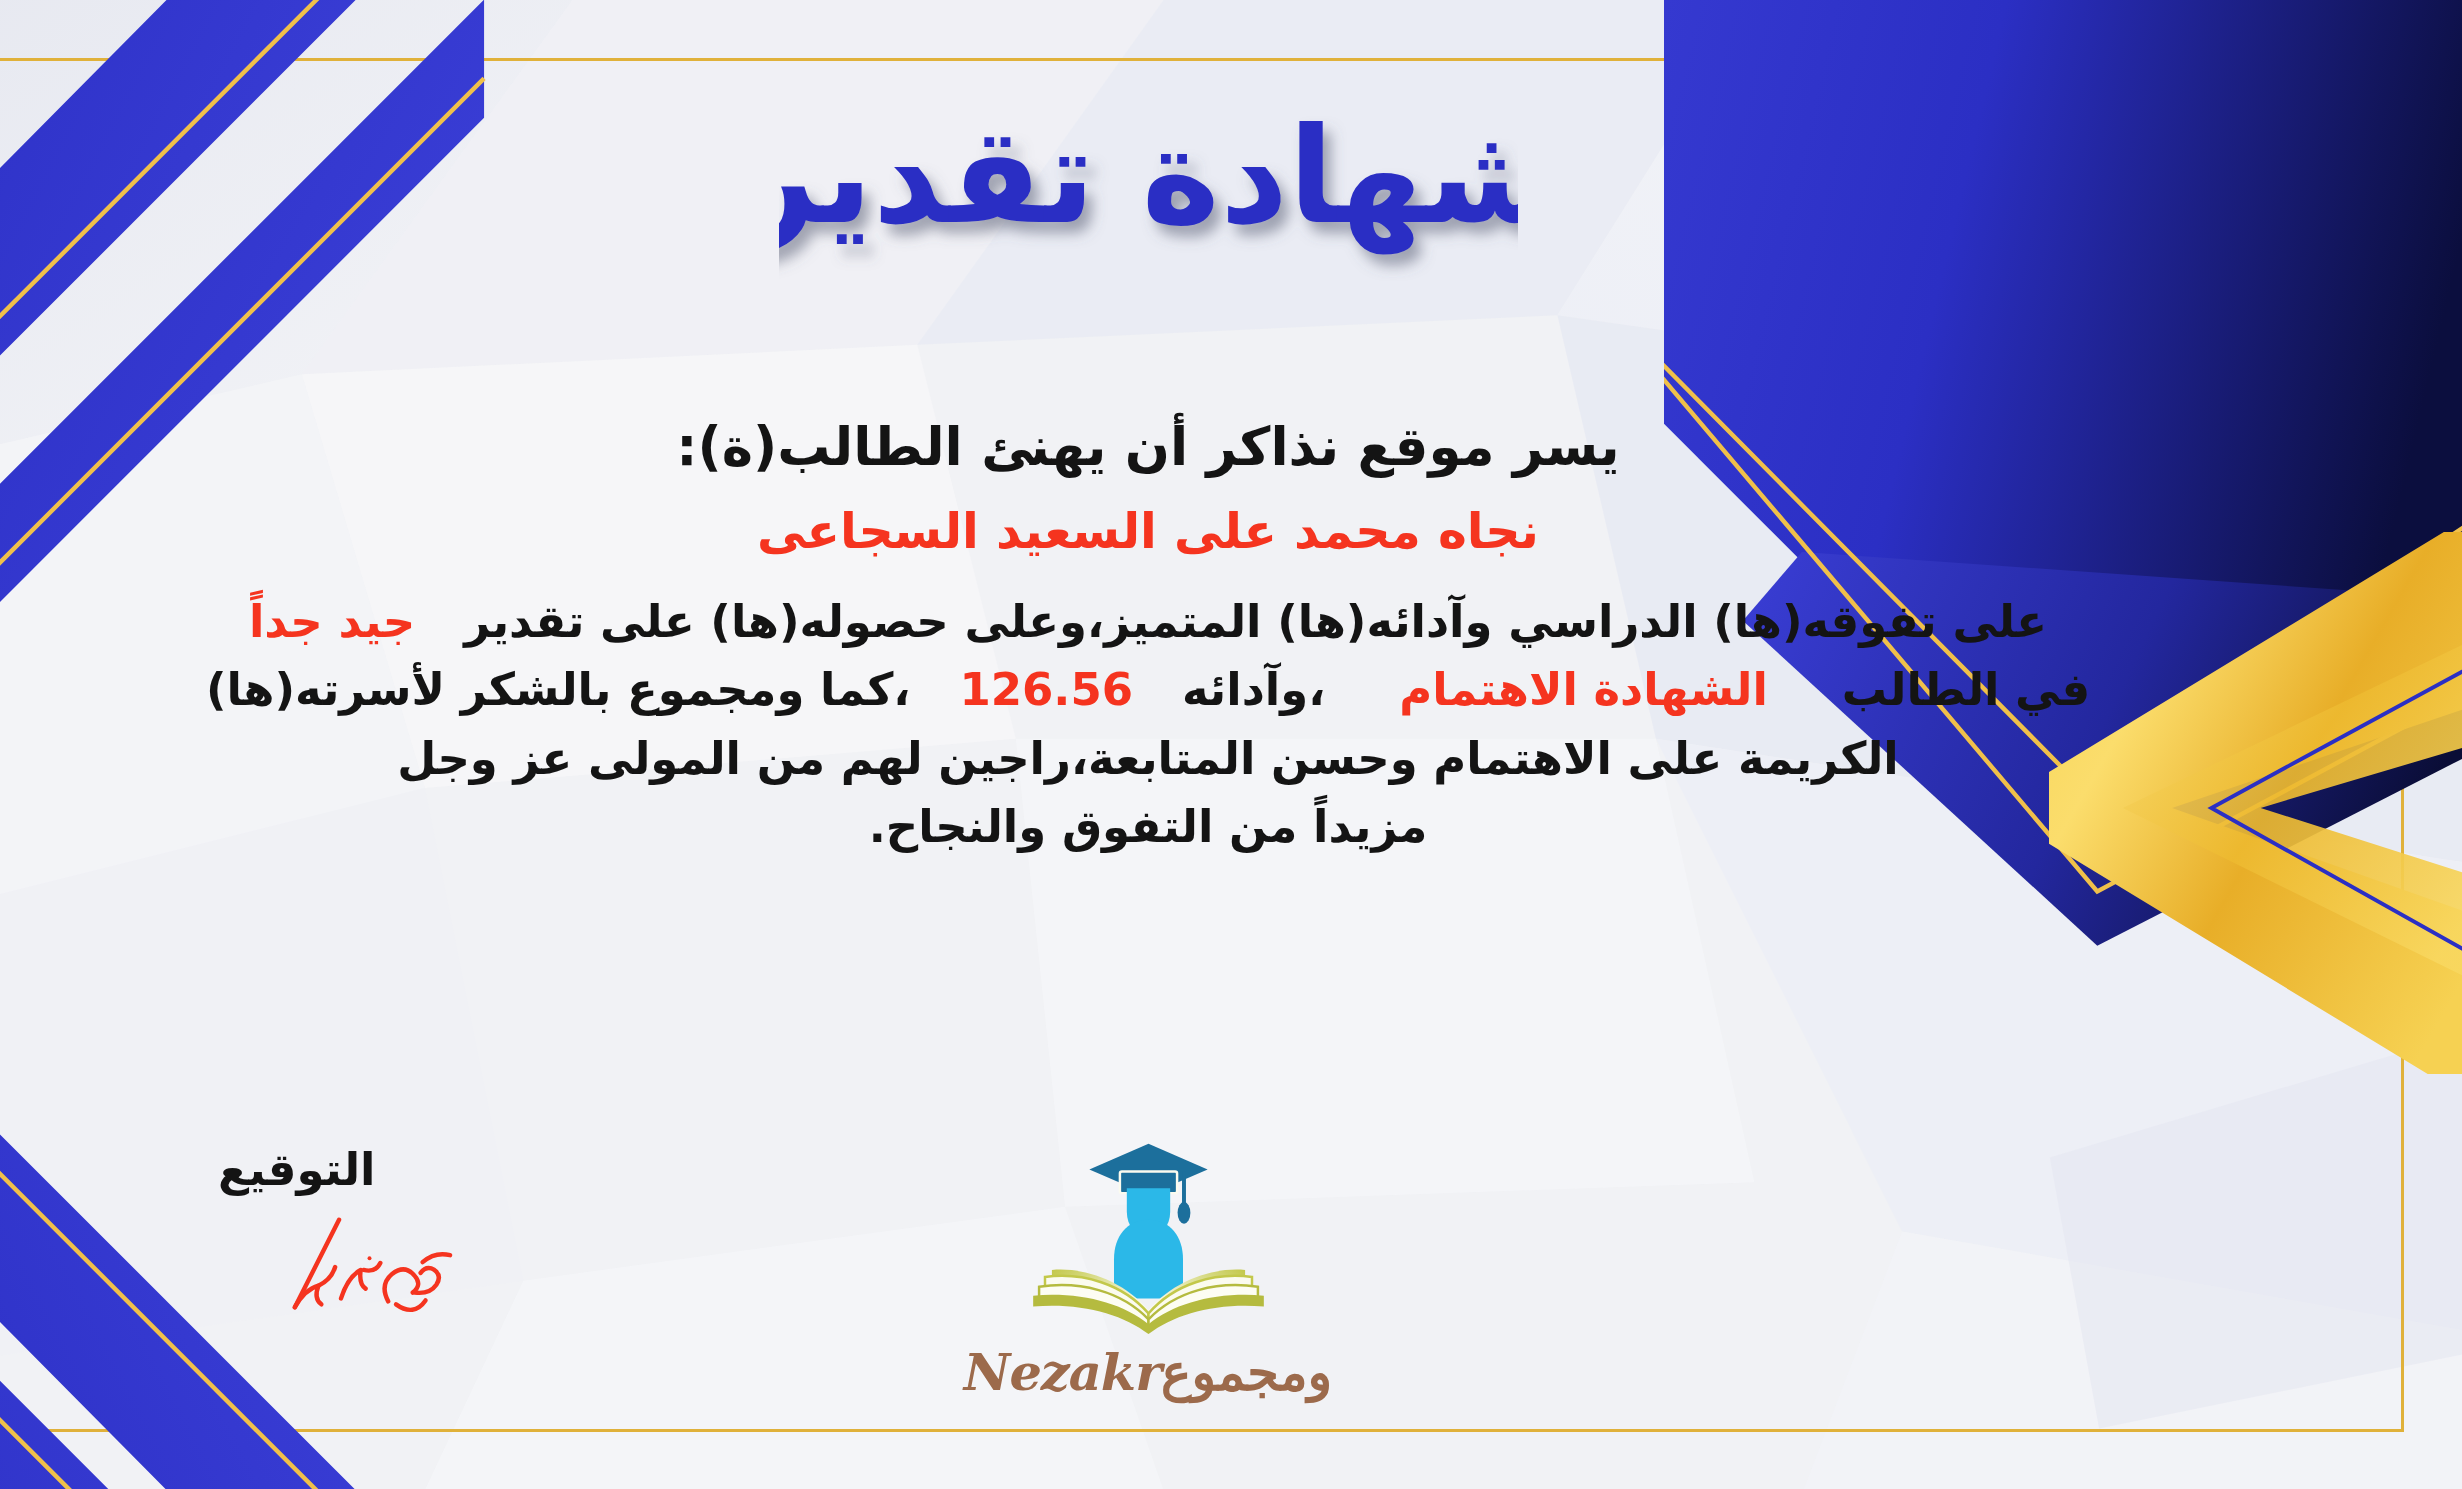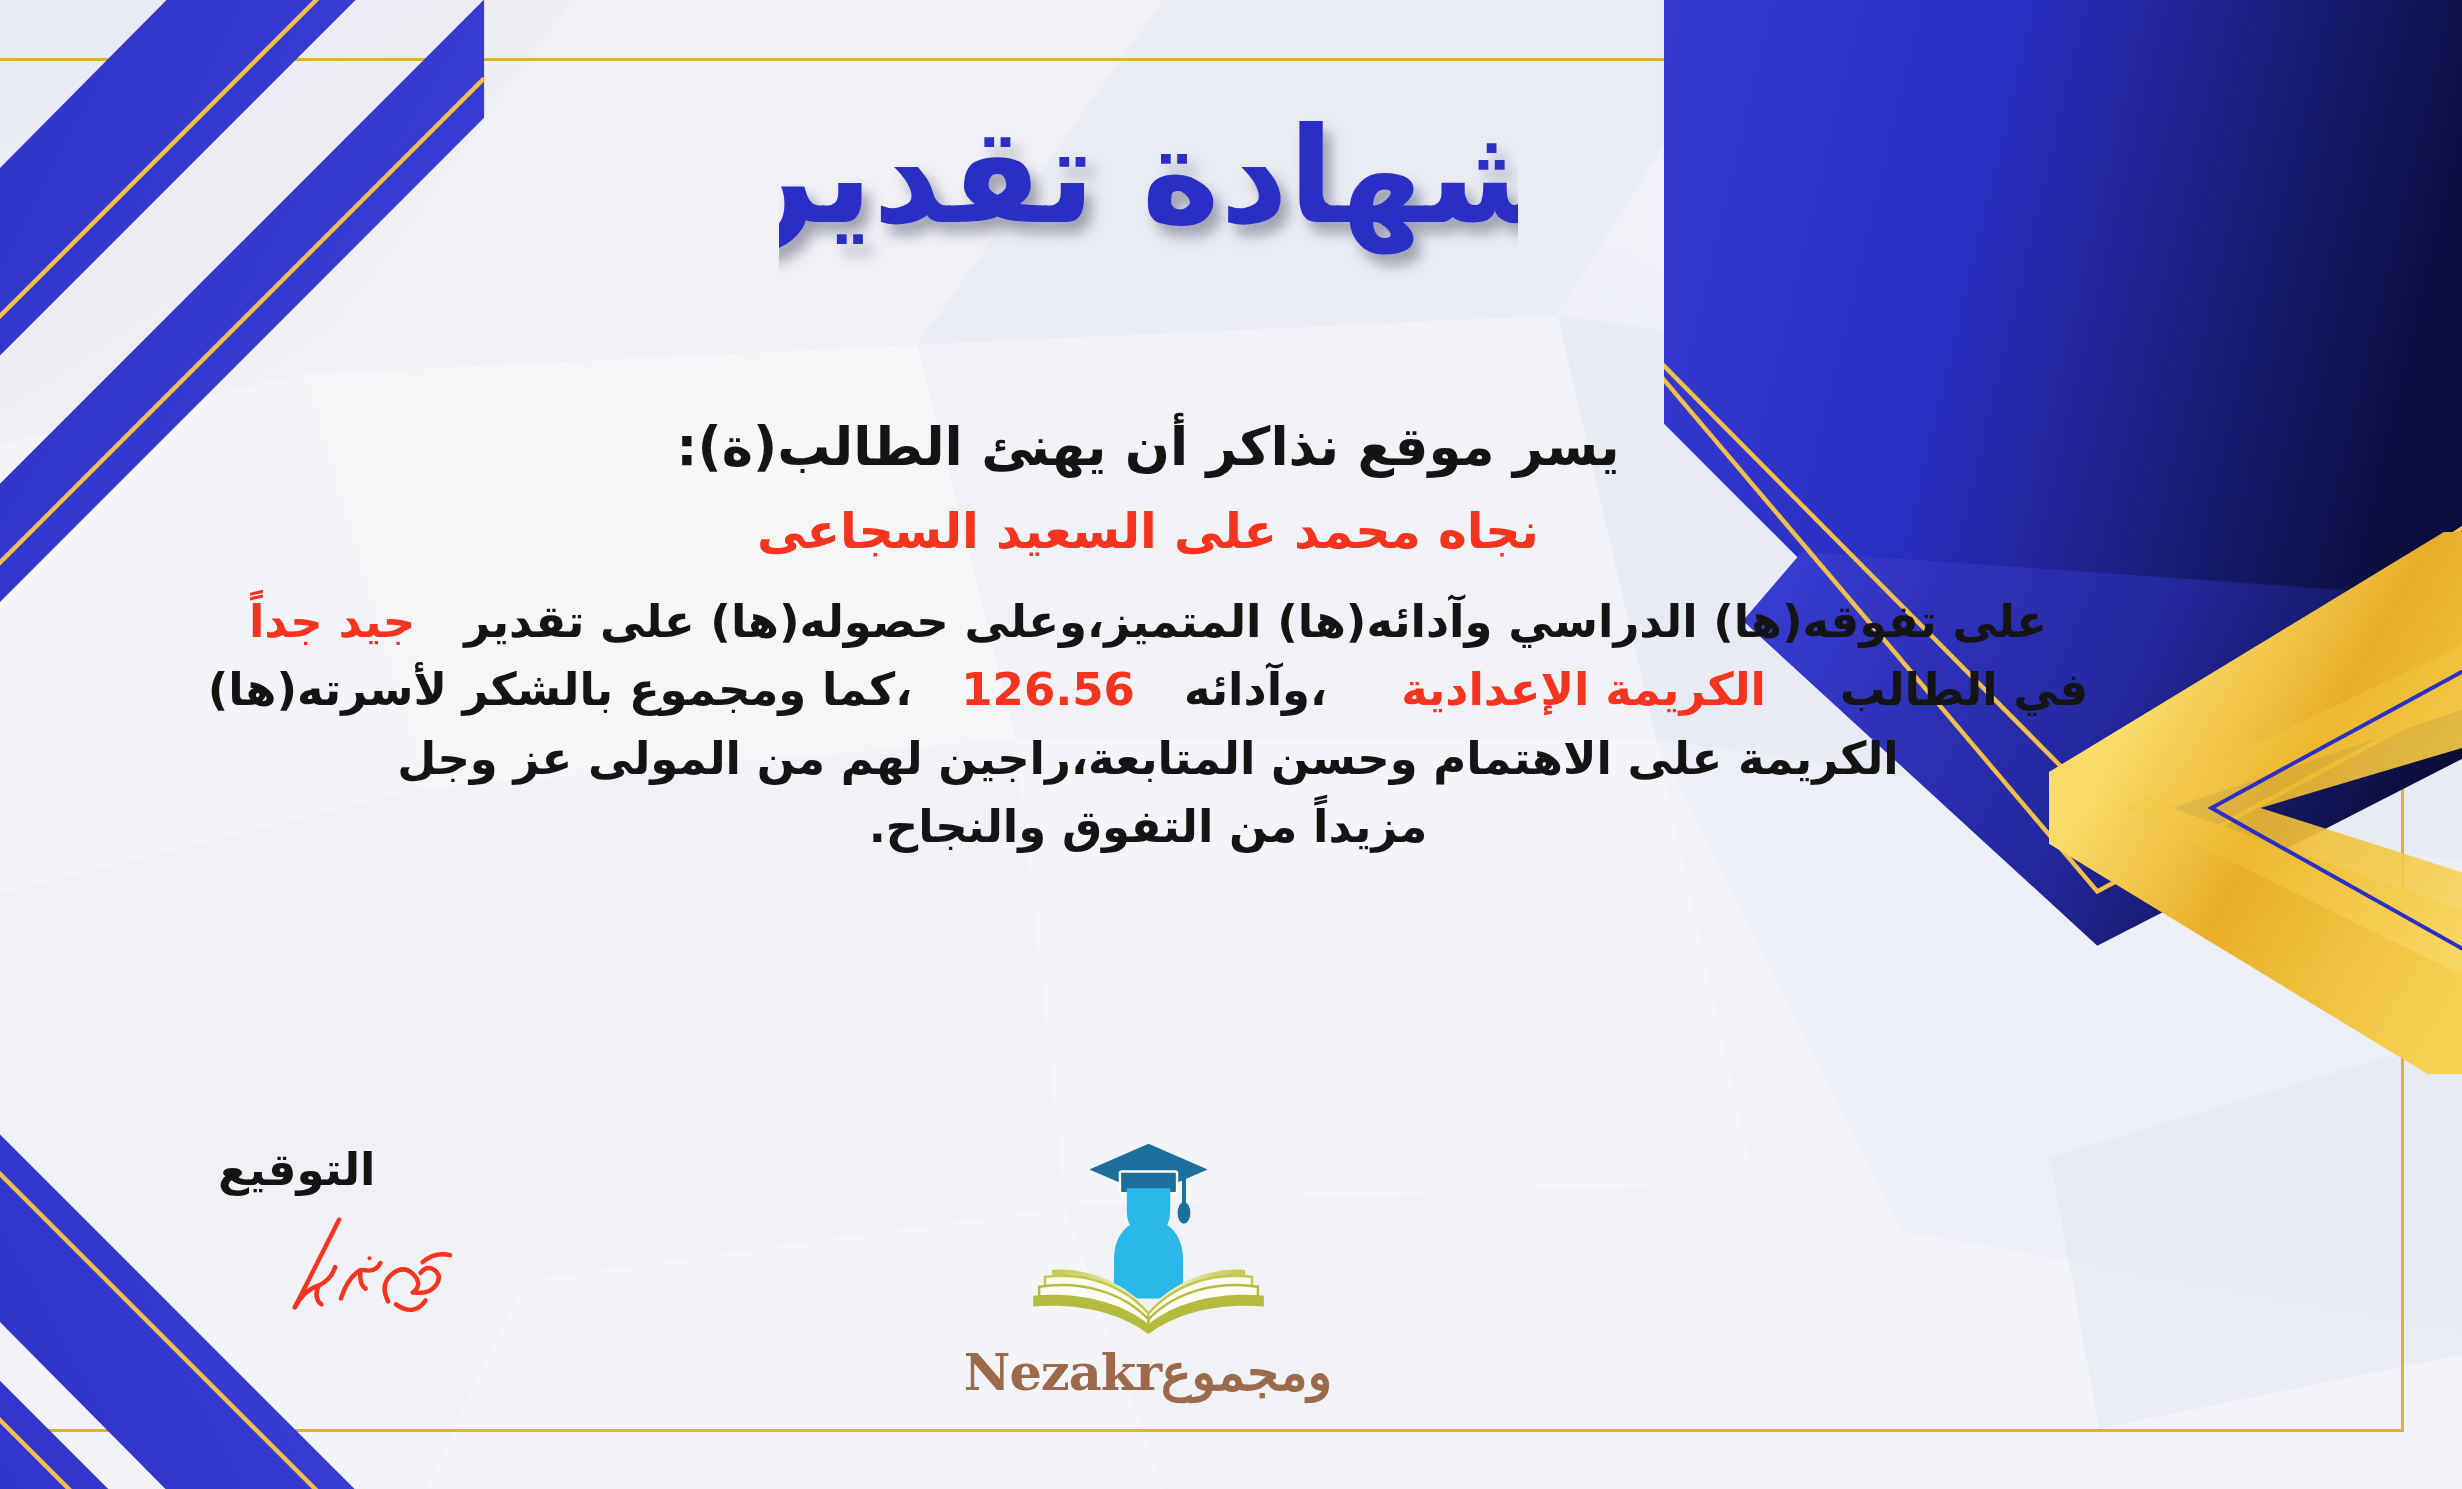--- a/index.html
+++ b/index.html
@@ -110,21 +110,21 @@
   .logo-text {
     margin-top: 2px;
     font-size: 51px;
     font-weight: 700;
     font-family: "DejaVu Serif", "Liberation Serif", serif;
     color: #9c6a4b;
     letter-spacing: -1px;
     white-space: nowrap;
     direction: rtl;
   }
-  .logo-text .latin { }
+  .logo-text .latin { font-style: italic; }
 </style>
 </head>
 <body>
 
 <div class="certificate">
 
   <div class="facets">
     <svg viewBox="0 0 5337 3025" preserveAspectRatio="none" xmlns="http://www.w3.org/2000/svg">
       <defs>
         <linearGradient id="fg1" x1="0" y1="0" x2="1" y2="1">
@@ -253,21 +253,21 @@
 
     <div class="line-intro">يسر موقع نذاكر أن يهنئ الطالب(ة):</div>
 
     <div class="line-name">نجاه محمد على السعيد السجاعى</div>
 
     <div class="para">
       <div>
         <span>على تفوقه(ها) الدراسي وآدائه(ها) المتميز،وعلى حصوله(ها) على تقدير</span><span class="sp-m"></span><span class="red">جيد جداً</span>
       </div>
       <div>
-        <span>في الطالب</span><span class="sp-l"></span><span class="red">الكريمة الإعدادية</span><span class="sp-l"></span><span>،وآدائه</span><span class="sp-m"></span><span class="red">126.56</span><span class="sp-m"></span><span>،كما ومجموع بالشكر لأسرته(ها)</span>
+        <span>في الطالب</span><span class="sp-l"></span><span class="red">الشهادة الاهتمام</span><span class="sp-l"></span><span>،وآدائه</span><span class="sp-m"></span><span class="red">126.56</span><span class="sp-m"></span><span>،كما ومجموع بالشكر لأسرته(ها)</span>
       </div>
       <div>الكريمة على الاهتمام وحسن المتابعة،راجين لهم من المولى عز وجل</div>
       <div>مزيداً من التفوق والنجاح.</div>
     </div>
   </div>
 
   <div class="signature-block">
     <div class="sig-label">التوقيع</div>
     <div class="sig-mark">
       <svg width="207" height="113" viewBox="0 0 420 230" xmlns="http://www.w3.org/2000/svg">

